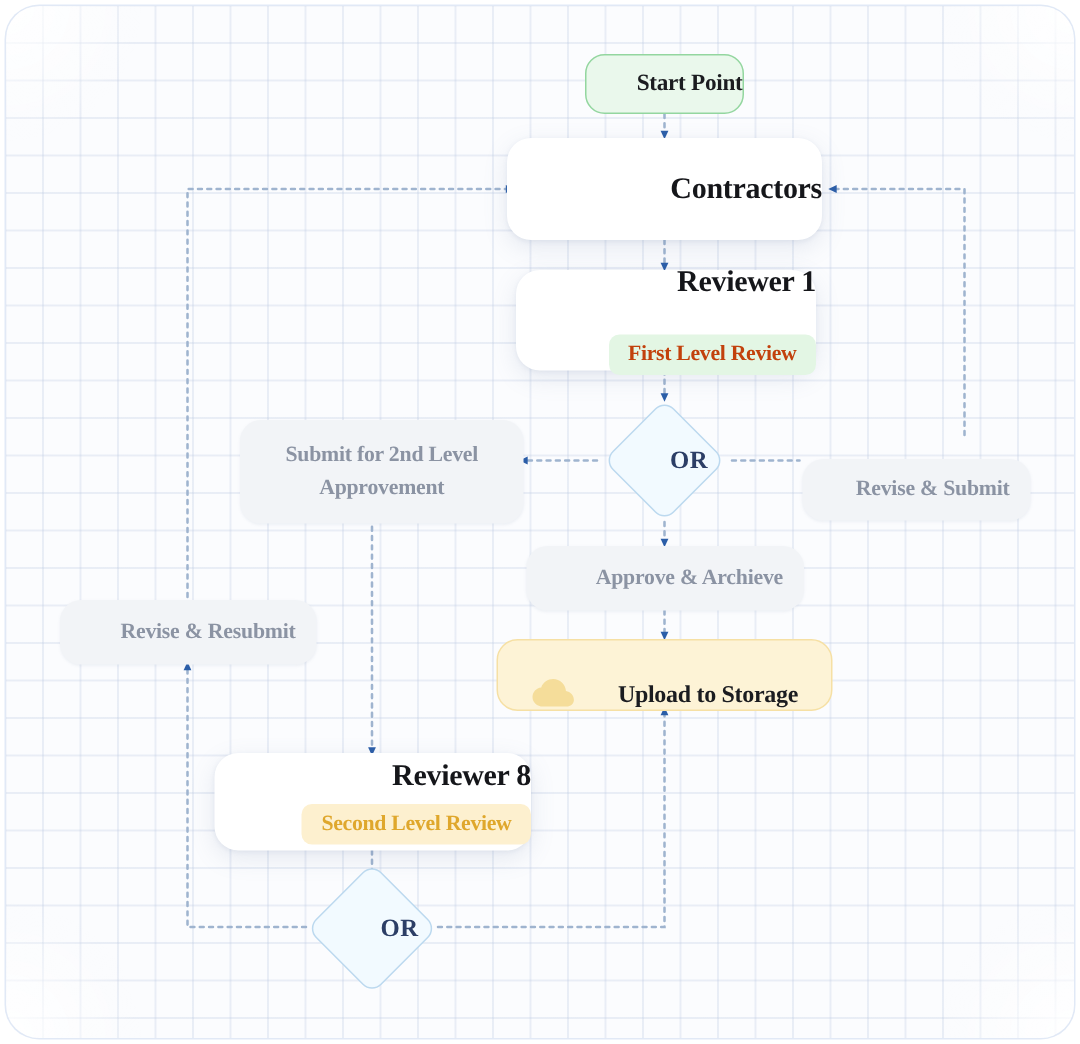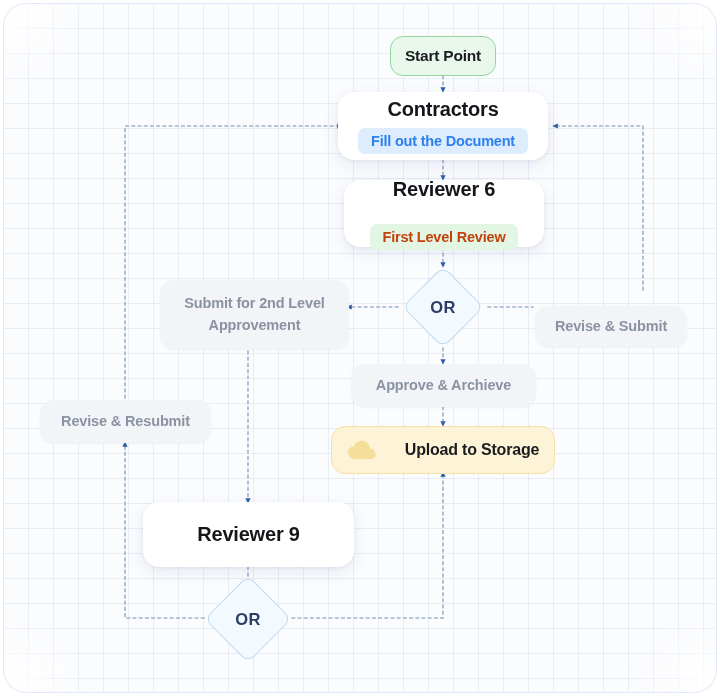--- a/index.html
+++ b/index.html
@@ -42,23 +42,24 @@
       radial-gradient(circle at 0% 100%, rgba(255,255,255,0.95) 0, rgba(255,255,255,0) 90px),
       radial-gradient(circle at 100% 100%, rgba(255,255,255,0.95) 0, rgba(255,255,255,0) 90px);
   }
 
   #edges { position: absolute; left: 0; top: 0; width: 712px; height: 688px; }
 
   .node {
     position: absolute;
     display: flex;
     flex-direction: column;
-    align-items: center;
+    align-items: flex-end;
     justify-content: center;
     border-radius: 14px;
+    font-family: Liberation Serif, serif;
   }
 
   
   .n-start {
     background: #eaf8ec;
     border: 1.4px solid #93d69f;
     color: #1b1c20;
     font-size: 15.5px;
     font-weight: 700;
     letter-spacing: -0.2px;
@@ -180,25 +181,24 @@
       <path d="M288,614 L439,614 L439,470" marker-end="url(#ar)"></path>
     </g>
   </svg>
 
   <div class="node n-start" style="left:386px; top:32px; width:106px; height:40px;">
     <span>Start Point</span>
   </div>
 
   <div class="node n-card" style="left:334px; top:88px; width:210px; height:68px;">
     <span class="role">Contractors</span>
-    <span class="chip chip-blue">Fill out the Document</span>
   </div>
 
   <div class="node n-card" style="left:340px; top:176px; width:200px; height:67px;">
-    <span class="role">Reviewer 6</span>
+    <span class="role">Reviewer 1</span>
     <span class="chip chip-green">First Level Review</span>
   </div>
 
   <div class="node n-diamond" style="left:410px; top:274px; width:58px; height:58px;">
     <span class="dia-shape"></span>
     <span class="dia-label">OR</span>
   </div>
 
   <div class="node n-plain" style="left:156px; top:276px; width:189px; height:69px;">
     <span>Submit for 2nd Level Approvement</span>
@@ -221,21 +221,22 @@
       </svg>
     </span>
     <span>Upload to Storage</span>
   </div>
 
   <div class="node n-plain" style="left:36px; top:396px; width:171px; height:43px;">
     <span>Revise &amp; Resubmit</span>
   </div>
 
   <div class="node n-card" style="left:139px; top:498px; width:211px; height:65px;">
-    <span class="role">Reviewer 9</span>
+    <span class="role">Reviewer 8</span>
+    <span class="chip chip-amber">Second Level Review</span>
   </div>
 
   <div class="node n-diamond" style="left:213px; top:584px; width:62px; height:62px;">
     <span class="dia-shape"></span>
     <span class="dia-label">OR</span>
   </div>
 
 </div>
 
 </body></html>

